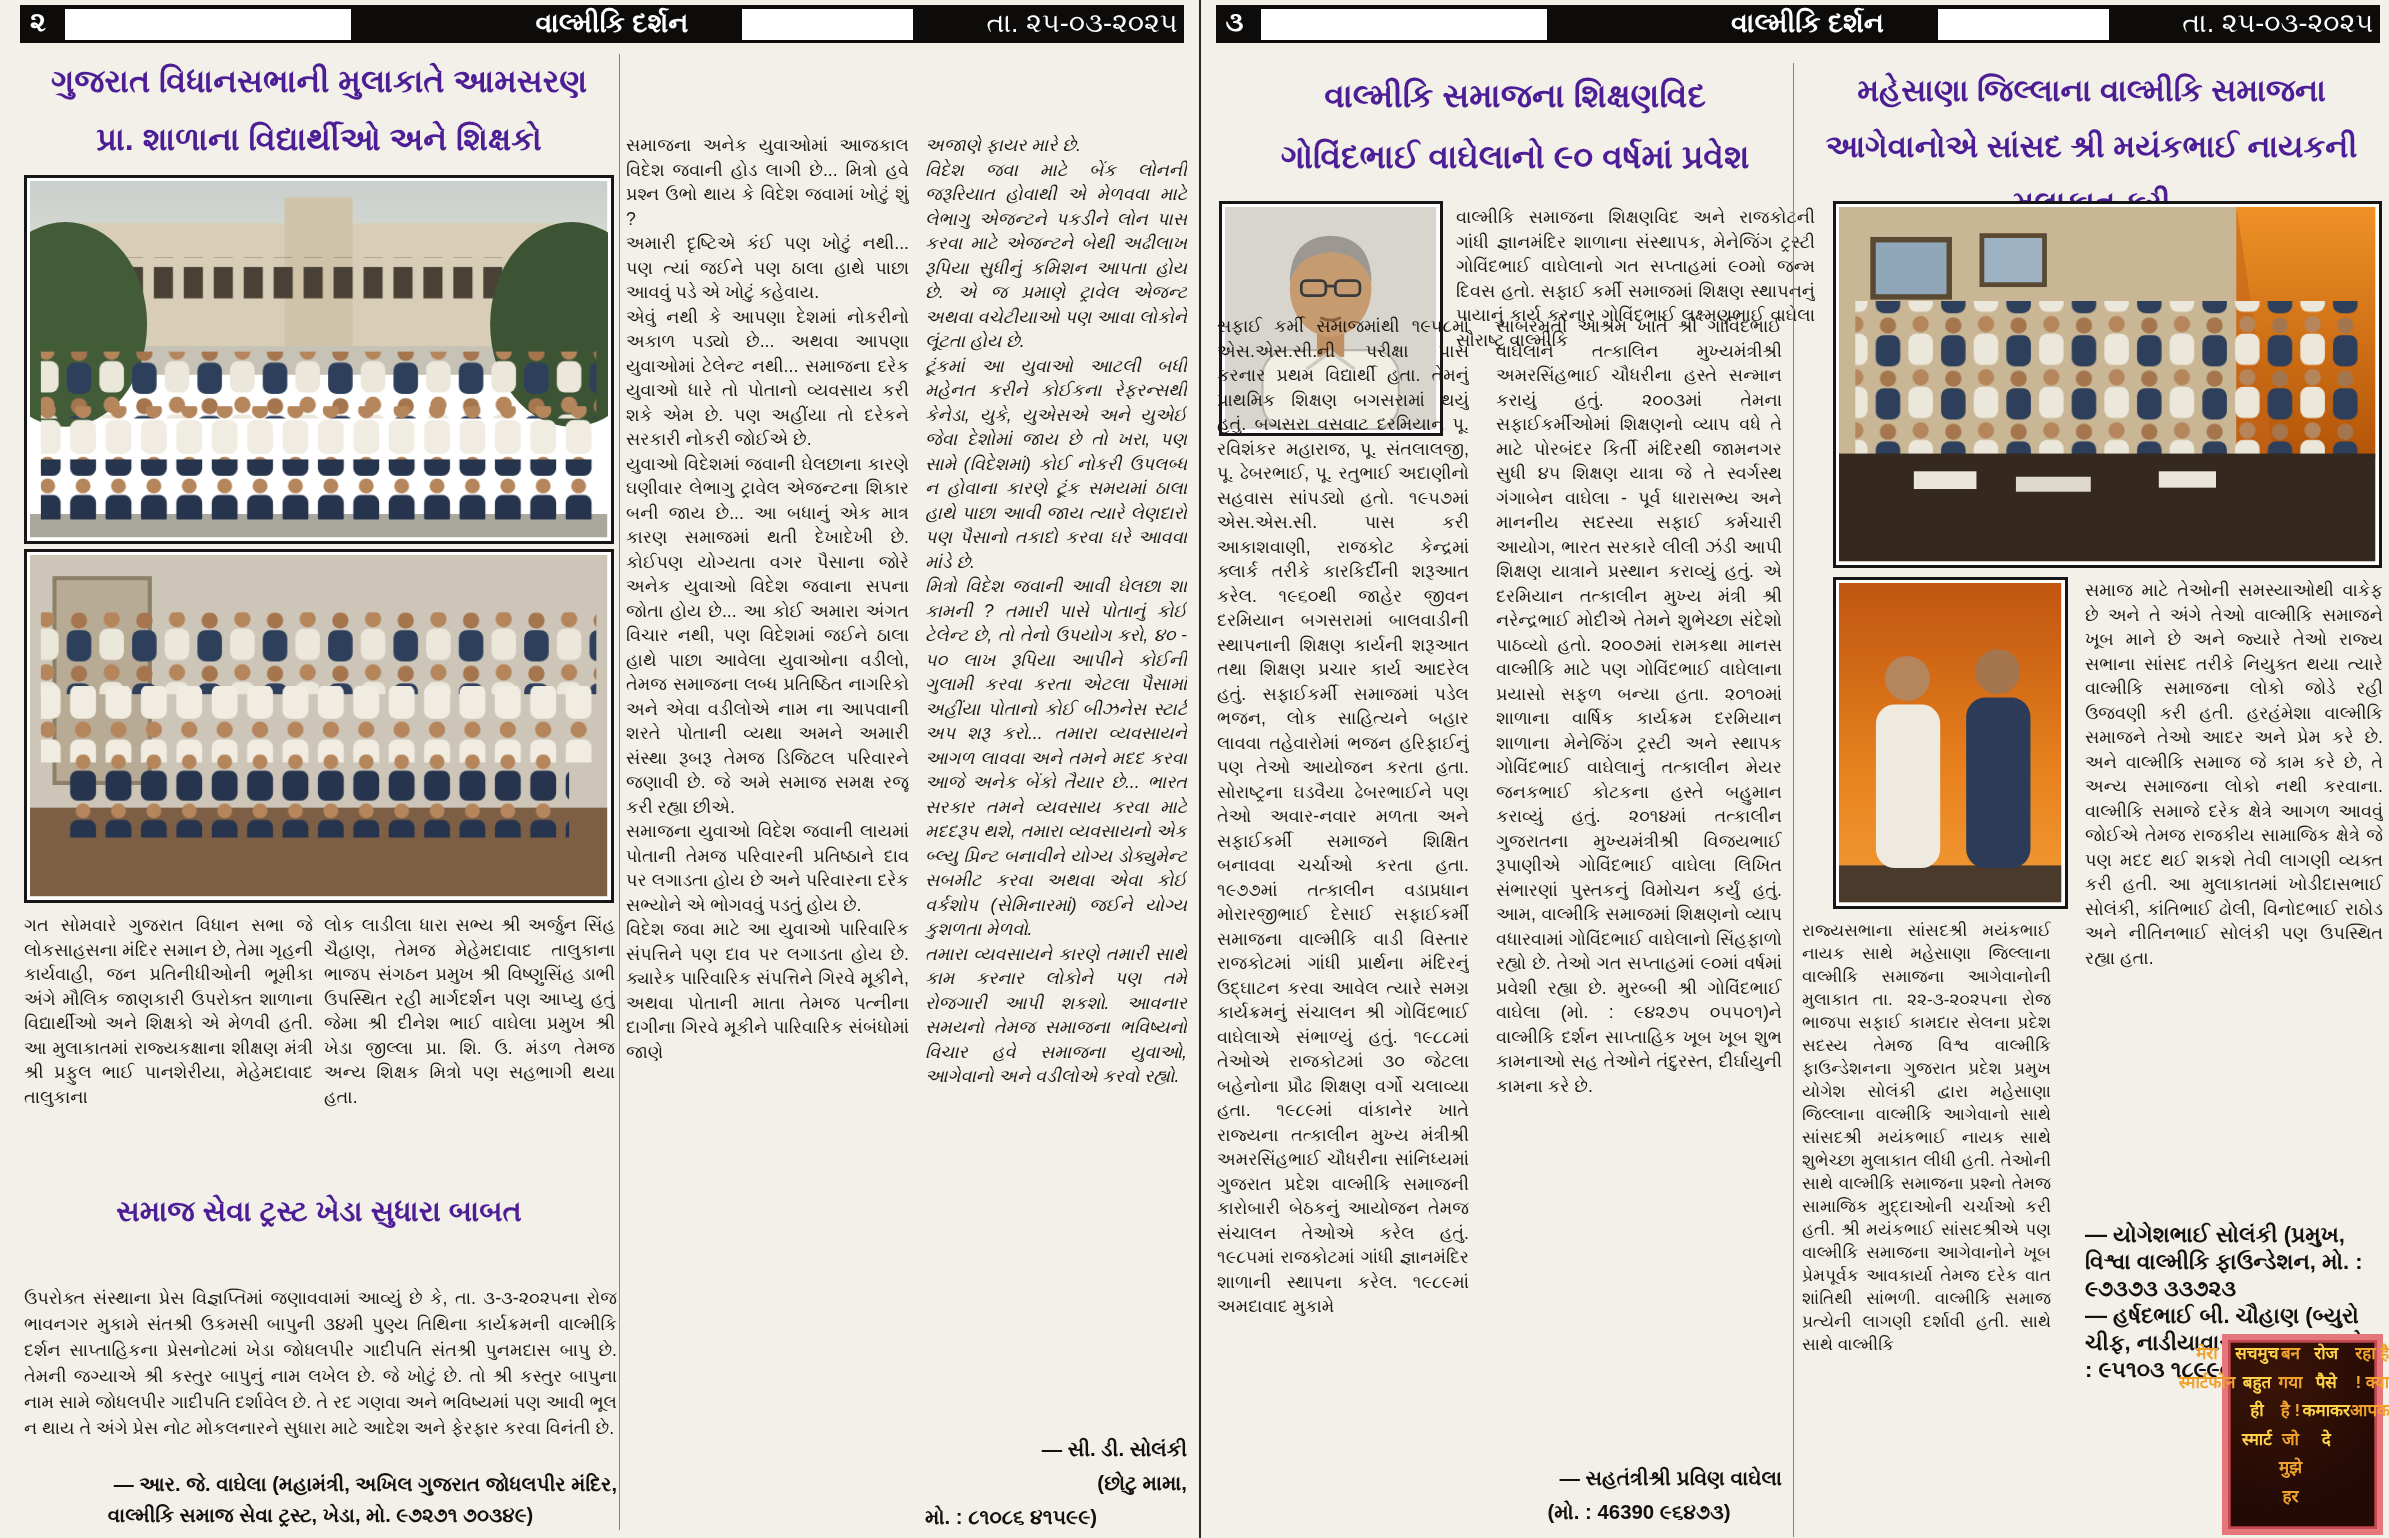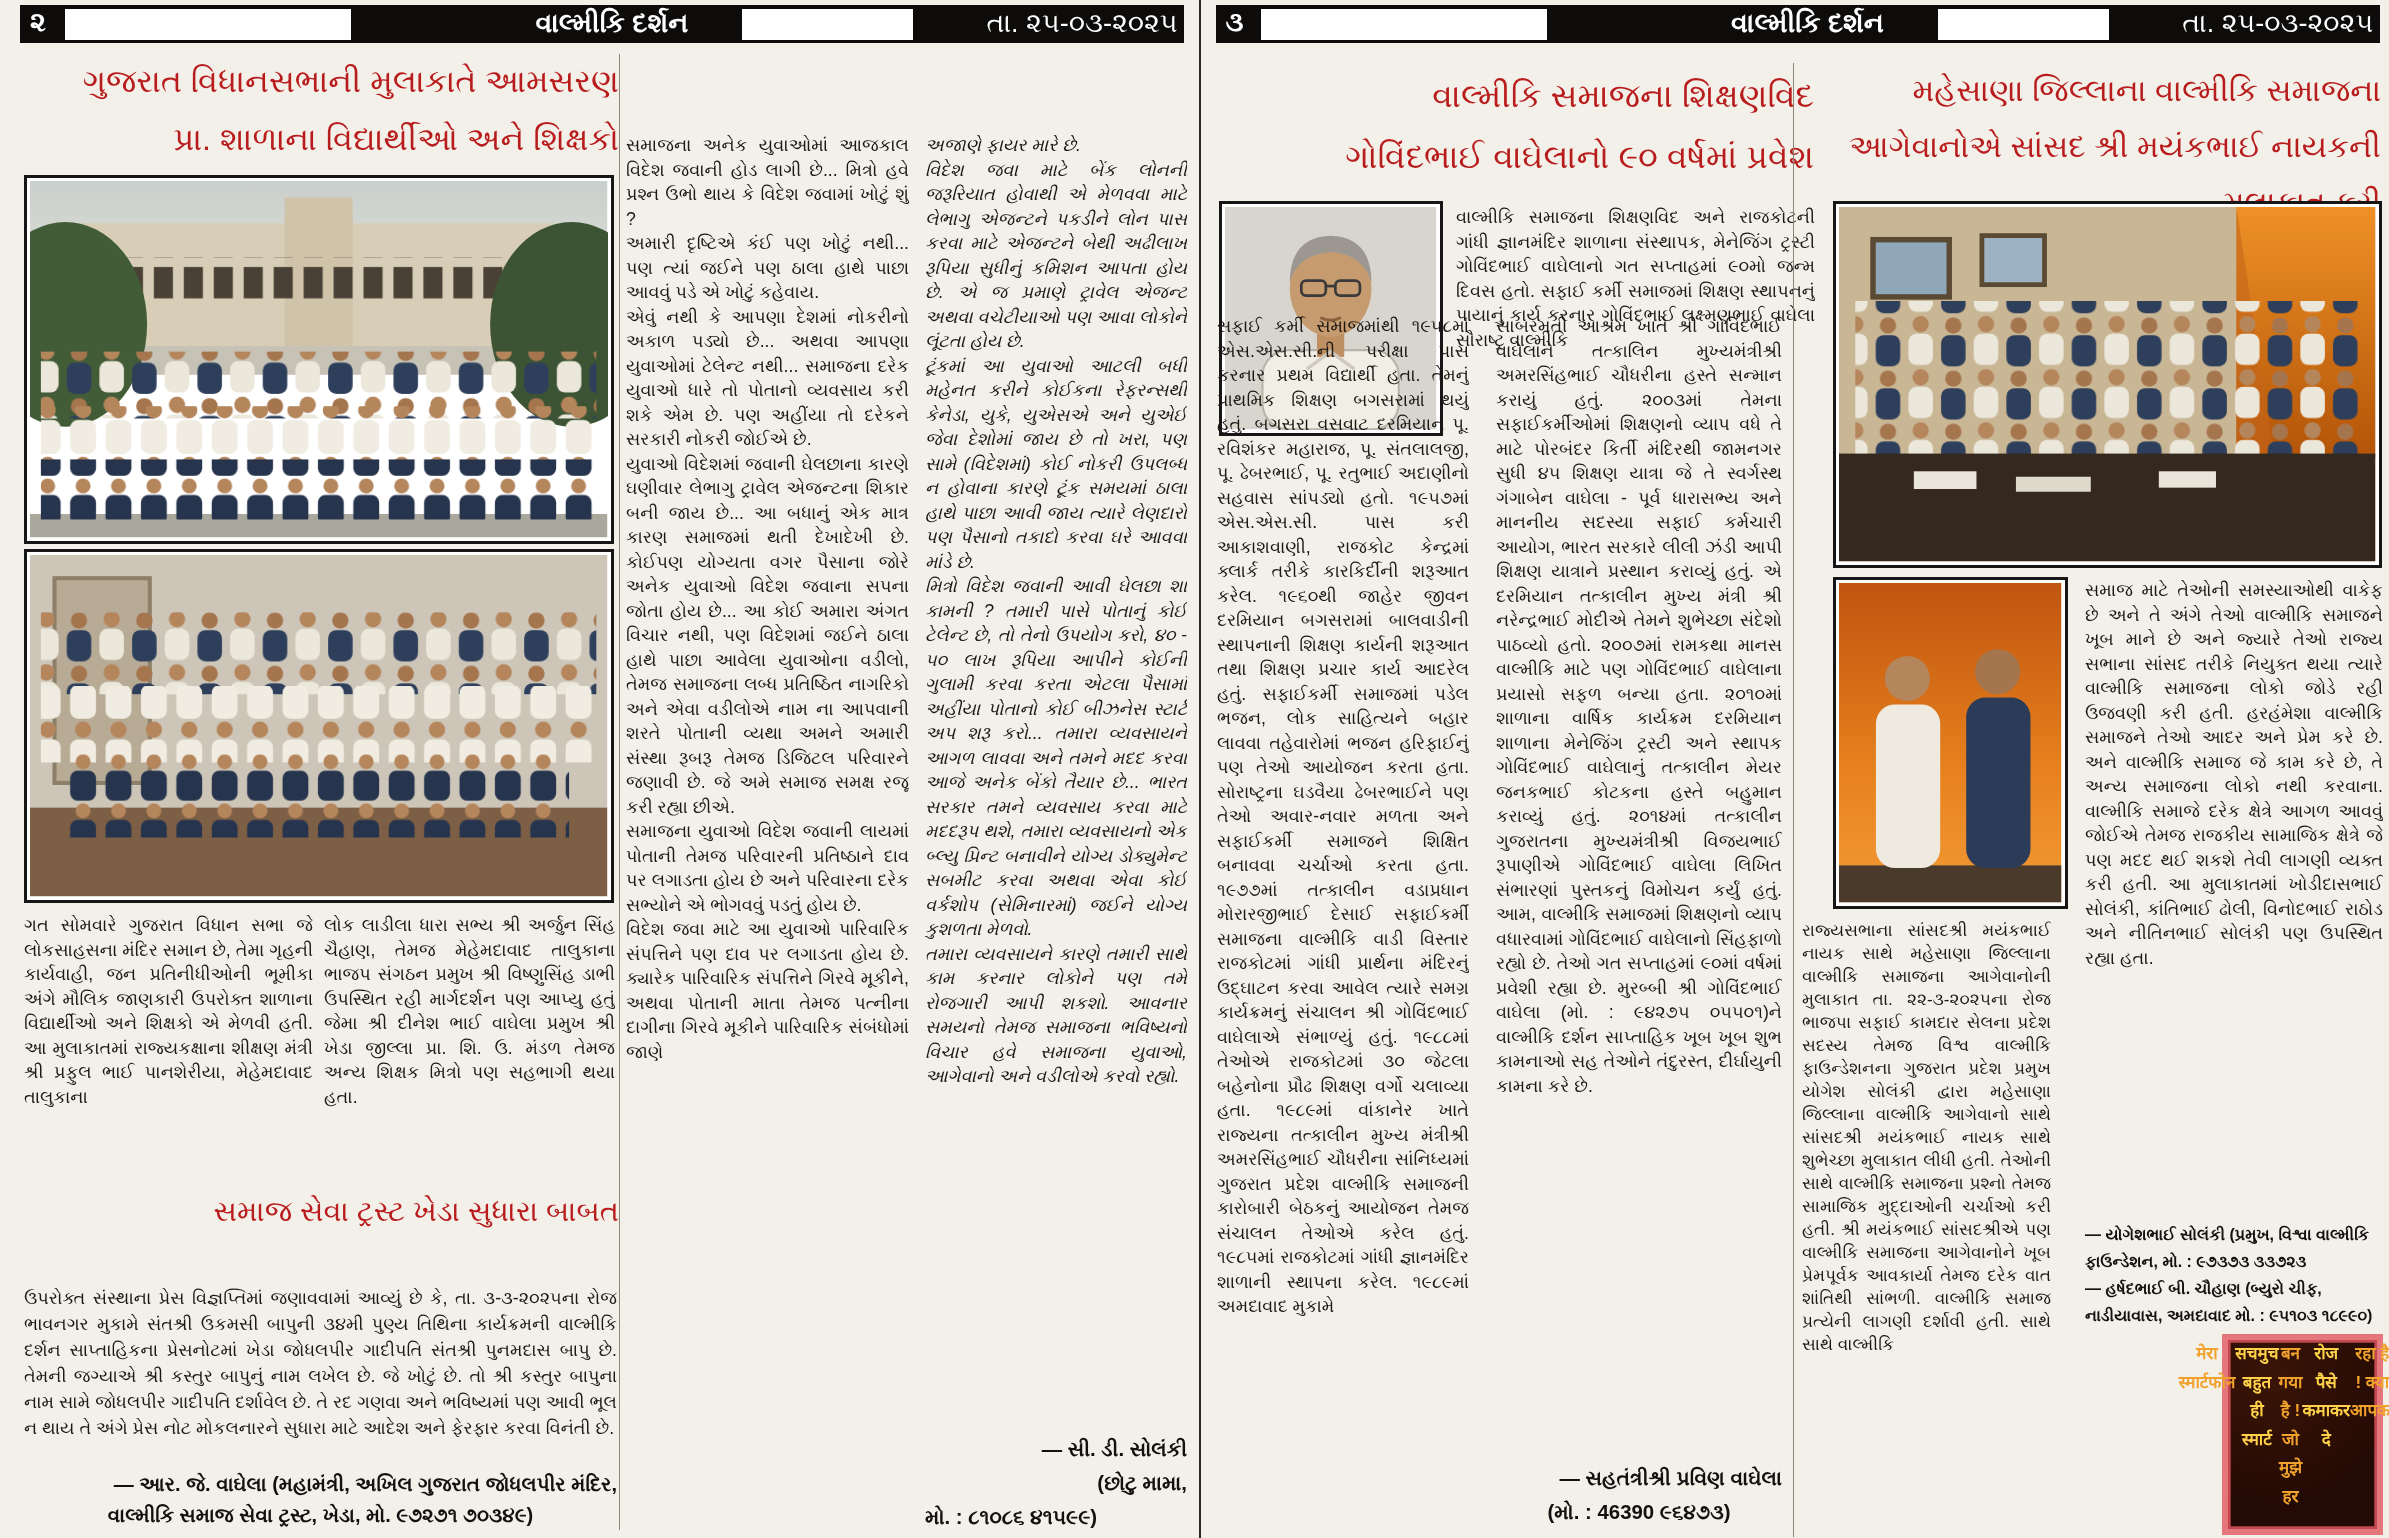--- a/index.html
+++ b/index.html
@@ -10,21 +10,21 @@
     color:#181512; overflow:hidden;
   }
   .abs{position:absolute;}
   
   .hbar{background:#0d0c0a; color:#ffffff;}
   .hbar .pgnum{position:absolute; left:9.5px; top:1.4px; font-size:27px; font-weight:bold;}
   .hbar .wbox{position:absolute; top:3.4px; height:31px; background:#ffffff;}
   .hbar .ptitle{position:absolute; top:2.7px; font-size:27px; font-weight:bold; text-align:center;}
   .hbar .pdate{position:absolute; right:6.8px; top:2.7px; font-size:27px; font-weight:normal;}
   
-  .headline{font-weight:normal; text-align:right; color:#b91c1c;}
+  .headline{font-weight:bold; text-align:center; color:#4c1d95;}
   
   .btxt{
     font-size:17.7px; line-height:24.5px; text-align:justify;
     white-space:pre-line; overflow:hidden; color:#1b1713;
   }
   .byline{font-weight:bold; color:#131110;}
   
   .photo{border:3.4px solid #161616; background:#ffffff; padding:3.4px; box-sizing:border-box;}
   .photo svg{display:block; width:100%; height:100%;}
   .vrule{background:#2a2a2a;}
@@ -215,21 +215,21 @@
       <rect x="0" y="0" width="325" height="468" fill="url(#orangeWall)"></rect>
       <rect x="0" y="414" width="325" height="54" fill="#4a3a2c"></rect>
       <circle cx="100" cy="140" r="33" fill="#b5855c"></circle>
       <rect x="54" y="178" width="94" height="240" rx="28" fill="#efeae0"></rect>
       <circle cx="232" cy="130" r="33" fill="#a5754e"></circle>
       <rect x="186" y="168" width="94" height="250" rx="28" fill="#2c3c58"></rect>
     </svg>
   </div>
 
   <div class="abs btxt" style="left:2085px; top:578px; width:298px; height:638px;">સમાજ માટે તેઓની સમસ્યાઓથી વાકેફ છે અને તે અંગે તેઓ વાલ્મીકિ સમાજને ખૂબ માને છે અને જ્યારે તેઓ રાજ્ય સભાના સાંસદ તરીકે નિયુક્ત થયા ત્યારે વાલ્મીકિ સમાજના લોકો જોડે રહી ઉજવણી કરી હતી. હરહંમેશા વાલ્મીકિ સમાજને તેઓ આદર અને પ્રેમ કરે છે. અને વાલ્મીકિ સમાજ જે કામ કરે છે, તે અન્ય સમાજના લોકો નથી કરવાના. વાલ્મીકિ સમાજે દરેક ક્ષેત્રે આગળ આવવું જોઈએ તેમજ રાજકીય સામાજિક ક્ષેત્રે જે પણ મદદ થઈ શકશે તેવી લાગણી વ્યક્ત કરી હતી. આ મુલાકાતમાં ખોડીદાસભાઈ સોલંકી, કાંતિભાઈ ઢોલી, વિનોદભાઈ રાઠોડ અને નીતિનભાઈ સોલંકી પણ ઉપસ્થિત રહ્યા હતા.</div>
-  <div class="abs byline" style="left:2085px; top:1221px; width:298px; font-size:16px; line-height:27px; text-align:left;">
+  <div class="abs byline" style="left:2085px; top:1221px; width:298px; font-size:22px; line-height:27px; text-align:left;">
     <div>— યોગેશભાઈ સોલંકી (પ્રમુખ, વિશ્વા વાલ્મીકિ ફાઉન્ડેશન, મો. : ૯૭૩૭૩ ૩૩૭૨૩</div>
     <div>— હર્ષદભાઈ બી. ચૌહાણ (બ્યુરો ચીફ, નાડીયાવાસ, અમદાવાદ મો. : ૯૫૧૦૩ ૧૮૯૯૦)</div>
   </div>
 
   <div class="abs btxt" style="left:1802px; top:919px; width:249px; height:617px; font-size:17px; line-height:23px;">રાજ્યસભાના સાંસદશ્રી મયંકભાઈ નાયક સાથે મહેસાણા જિલ્લાના વાલ્મીકિ સમાજના આગેવાનોની મુલાકાત તા. ૨૨-૩-૨૦૨૫ના રોજ ભાજપા સફાઈ કામદાર સેલના પ્રદેશ સદસ્ય તેમજ વિશ્વ વાલ્મીકિ ફાઉન્ડેશનના ગુજરાત પ્રદેશ પ્રમુખ યોગેશ સોલંકી દ્વારા મહેસાણા જિલ્લાના વાલ્મીકિ આગેવાનો સાથે સાંસદશ્રી મયંકભાઈ નાયક સાથે શુભેચ્છા મુલાકાત લીધી હતી. તેઓની સાથે વાલ્મીકિ સમાજના પ્રશ્નો તેમજ સામાજિક મુદ્દાઓની ચર્ચાઓ કરી હતી. શ્રી મયંકભાઈ સાંસદશ્રીએ પણ વાલ્મીકિ સમાજના આગેવાનોને ખૂબ પ્રેમપૂર્વક આવકાર્યા તેમજ દરેક વાત શાંતિથી સાંભળી. વાલ્મીકિ સમાજ પ્રત્યેની લાગણી દર્શાવી હતી. સાથે સાથે વાલ્મીકિ</div>
 
   <div class="abs ad" style="left:2222px; top:1334px; width:161px; height:201px;">
     <div class="l">मेरा स्मार्टफोन</div>
     <div class="l">सचमुच बहुत ही स्मार्ट</div>
     <div class="l">बन गया है ! जो मुझे हर</div>

